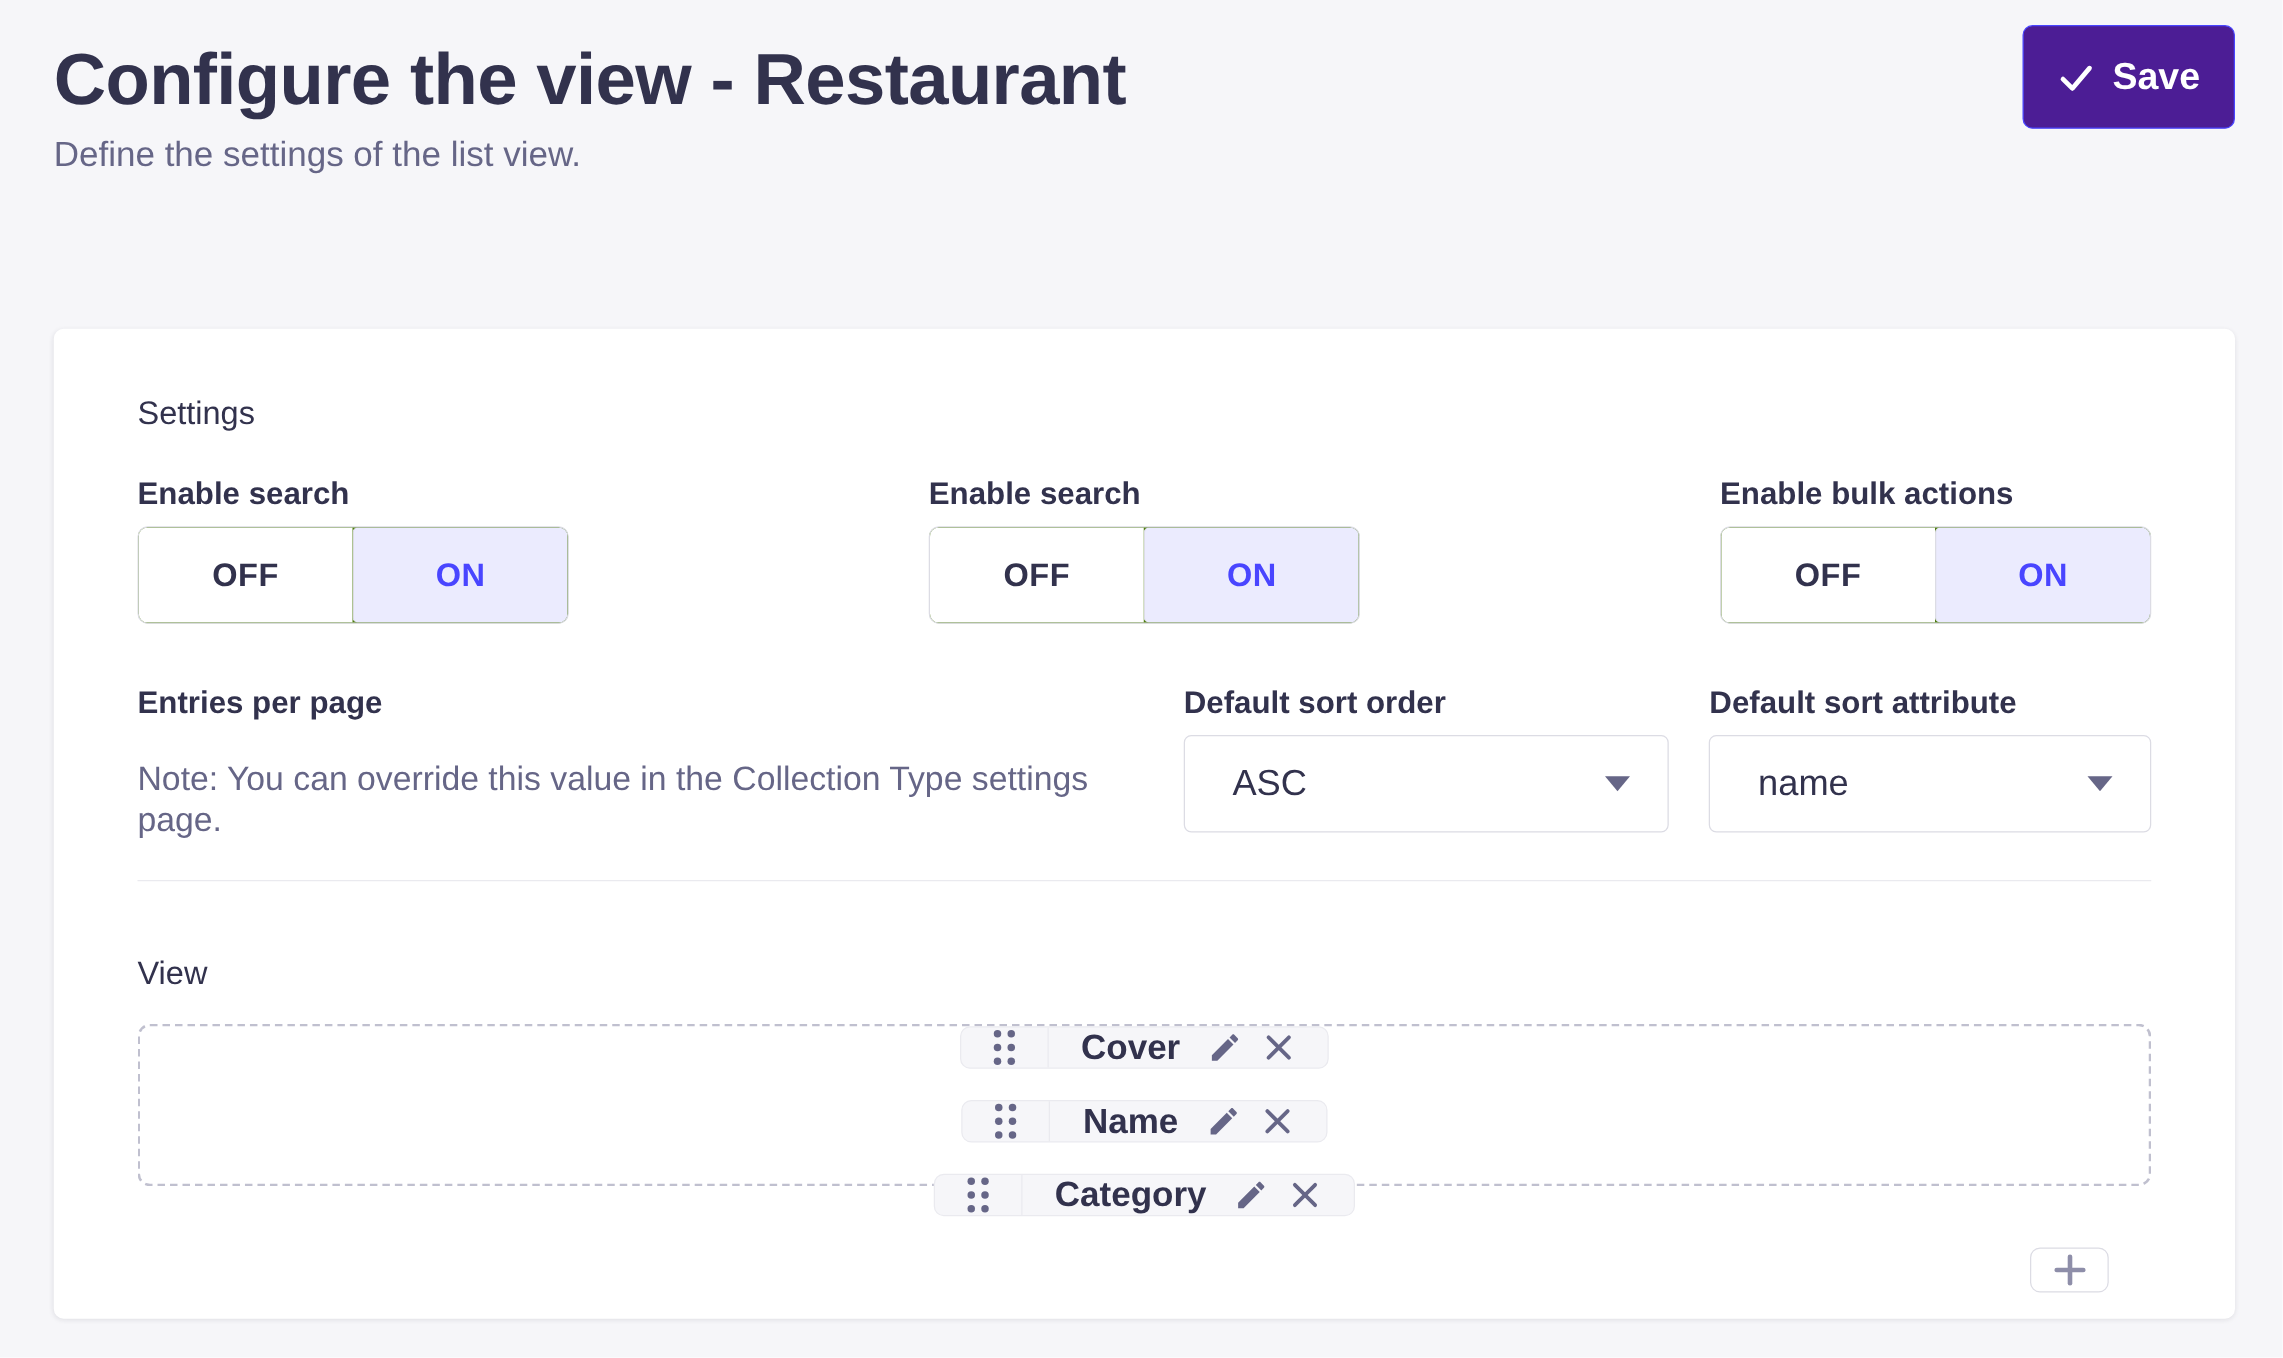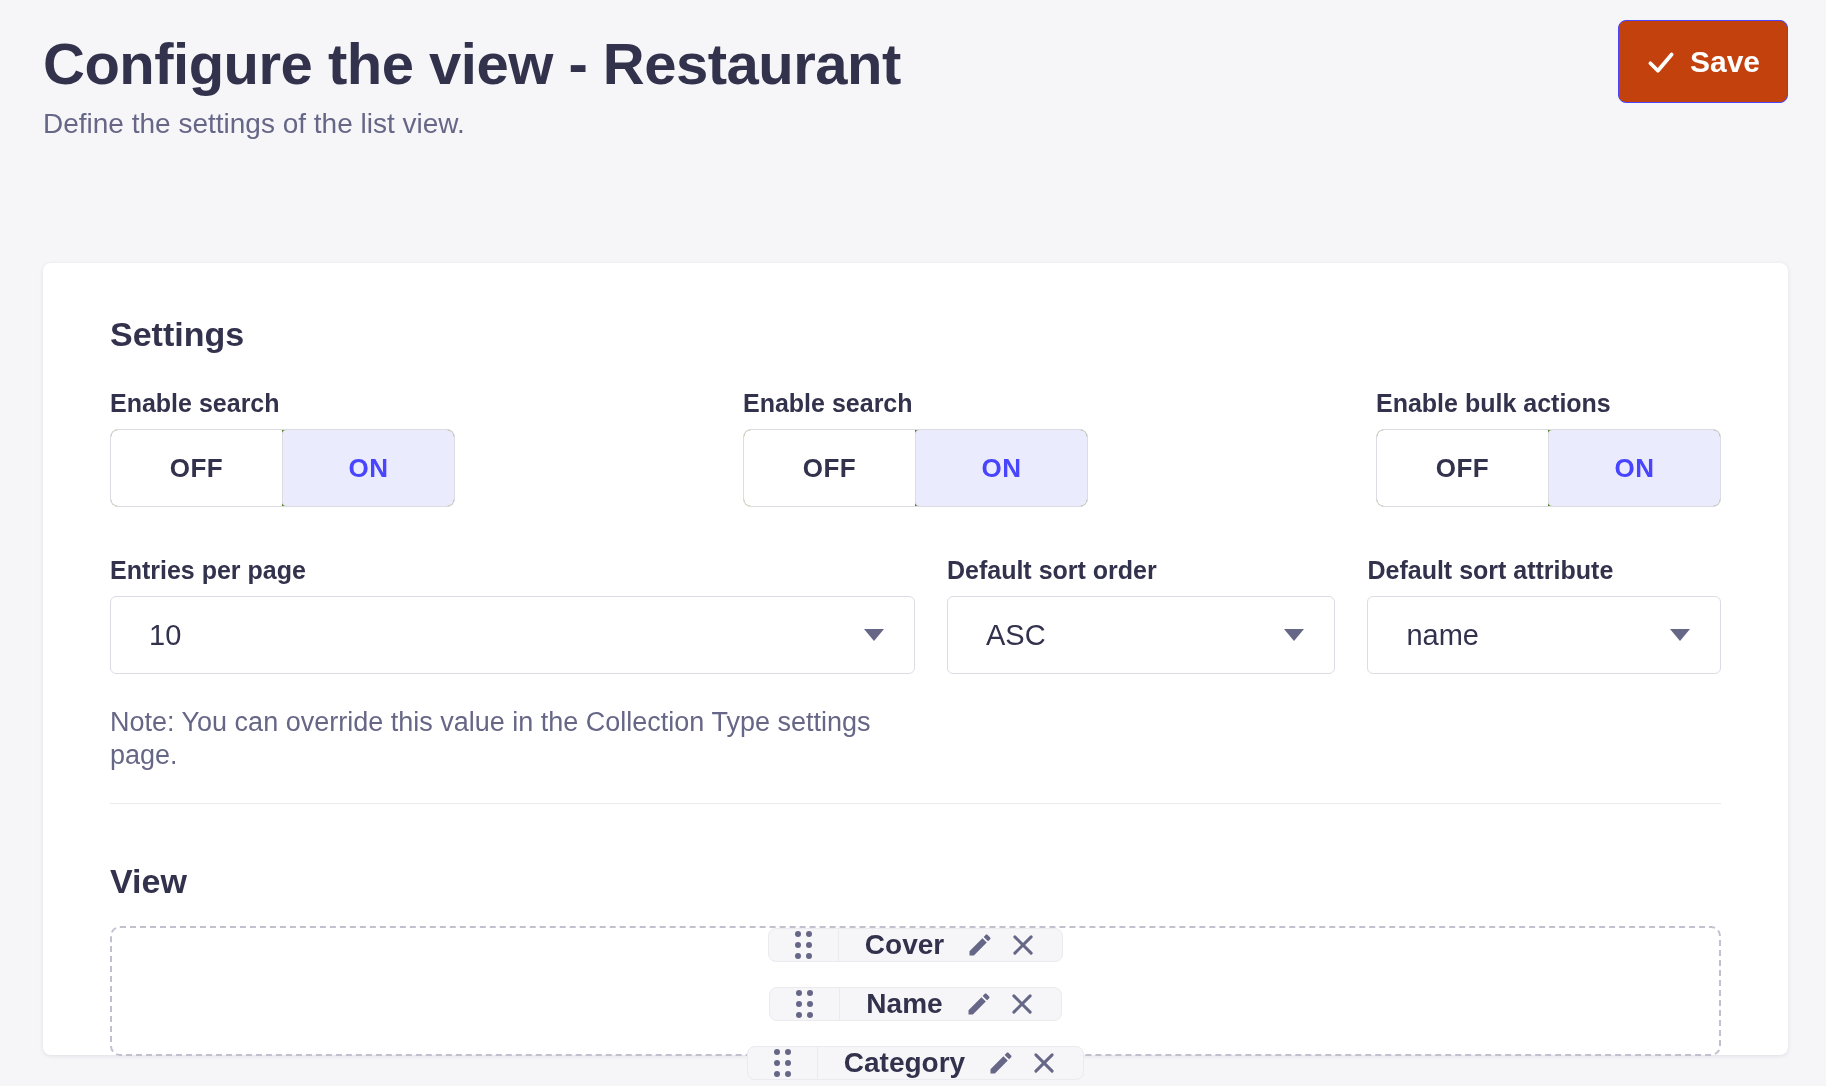--- a/index.html
+++ b/index.html
@@ -15,34 +15,34 @@
   
   .header-row { display: flex; justify-content: space-between; align-items: flex-start; }
   .page-title {
     font-size: 58px; font-weight: 700; letter-spacing: -0.5px;
     color: #32324d; margin: 12px 0 10px; line-height: 1.1;
   }
   .page-subtitle { font-size: 28px; color: #666687; line-height: 1.3; }
   .save-btn {
     display: flex; align-items: center; justify-content: center; gap: 14px;
     width: 170px; height: 83px; border: 1px solid #4945ff; border-radius: 8px;
-    background: #c2410c; color: #ffffff; font-family: inherit;
+    background: #4c1d95; color: #ffffff; font-family: inherit;
     font-size: 30px; font-weight: 700; cursor: pointer;
   }
   .save-btn svg { display: block; }
 
   
   .card {
     margin-top: 121px;
     width: 1745px; height: 792px;
     background: #ffffff; border-radius: 8px;
     box-shadow: 0 1px 4px rgba(33, 33, 52, 0.1);
     padding: 54px 67px 50px;
   }
-  .section-heading { font-size: 34px; font-weight: 700; color: #32324d; line-height: 1; }
+  .section-heading { font-size: 26px; font-weight: 400; color: #32324d; line-height: 1; }
   .card .section-heading.settings { margin-bottom: 40px; }
 
   .field-label { font-size: 25px; font-weight: 700; color: #32324d; line-height: 1; margin-bottom: 13px; }
 
   
   .toggle-row { display: flex; justify-content: space-between; margin-bottom: 51px; }
   .toggle-field { width: 345px; }
   .toggle {
     display: flex; height: 78px; background: #4d7c0f;
     border: 1px solid #dcdce4; border-radius: 8px; overflow: hidden;
@@ -155,24 +155,20 @@
           <button class="toggle-half on">ON</button>
         </div>
       </div>
 
     </div>
 
     <div class="selects-row">
 
       <div>
         <div class="field-label">Entries per page</div>
-        <div class="select-box">
-          <span class="select-value">10</span>
-          <span class="caret"></span>
-        </div>
         <div class="field-note">Note: You can override this value in the Collection Type settings page.</div>
       </div>
 
       <div>
         <div class="field-label">Default sort order</div>
         <div class="select-box">
           <span class="select-value">ASC</span>
           <span class="caret"></span>
         </div>
       </div>

